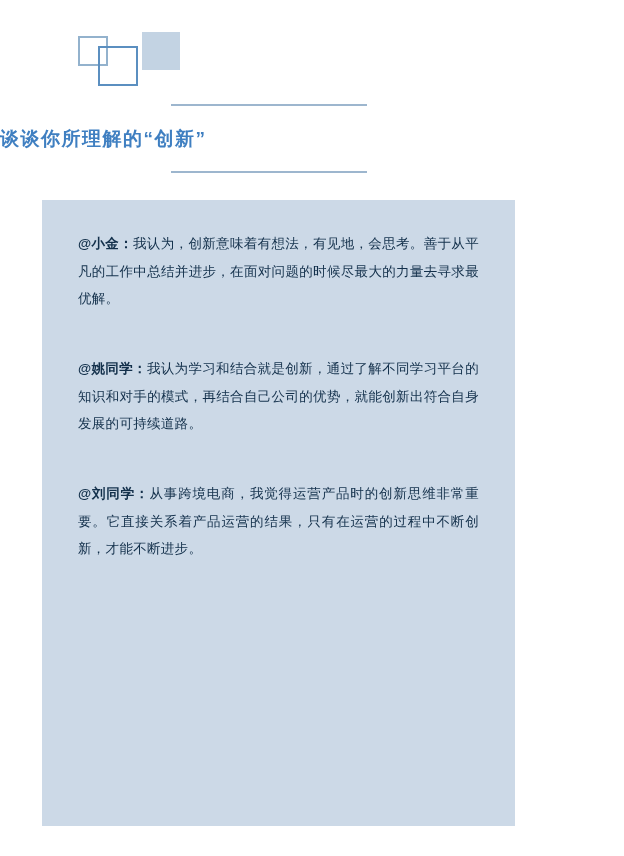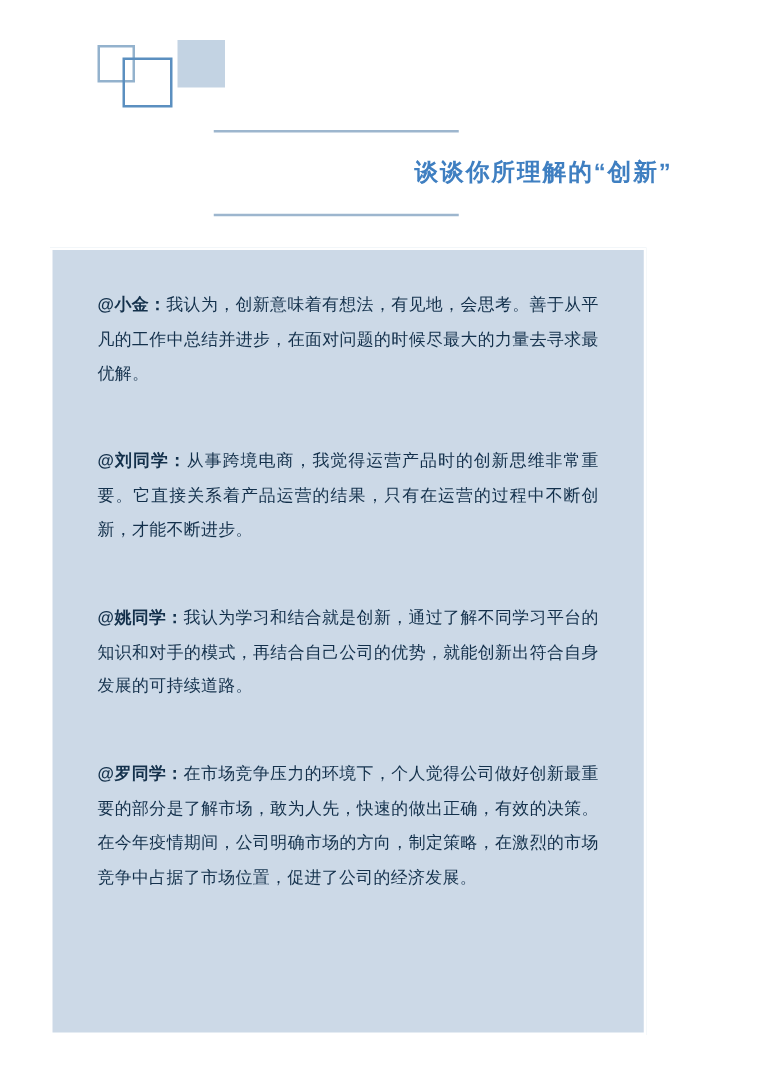--- a/index.html
+++ b/index.html
@@ -51,21 +51,21 @@
     height: 38px;
     background: #c3d3e3;
   }
 
   
   .title-wrap {
     position: absolute;
     left: 0;
     top: 104px;
     width: 538px;
-    text-align: right;
+    text-align: left;
   }
   .title-rule-top {
     width: 196px;
     height: 2px;
     background: #9db6ce;
     margin: 0 auto 22px auto;
   }
   .title-text {
     color: #3f7fc1;
     font-size: 19px;
@@ -136,31 +136,26 @@
   <div class="panel-inner">
 
     <div class="qa-item">
       <div class="qa-text">
         <span class="qa-name">@小金：</span><span>我认为，创新意味着有想法，有见地，会思考。善于从平凡的工作中总结并进步，在面对问题的时候尽最大的力量去寻求最优解。</span>
       </div>
     </div>
 
     <div class="qa-item">
       <div class="qa-text">
-        <span class="qa-name">@刘同学：</span><span>从事跨境电商，我觉得运营产品时的创新思维非常重要。它直接关系着产品运营的结果，只有在运营的过程中不断创新，才能不断进步。</span>
+        <span class="qa-name">@姚同学：</span><span>我认为学习和结合就是创新，通过了解不同学习平台的知识和对手的模式，再结合自己公司的优势，就能创新出符合自身发展的可持续道路。</span>
       </div>
     </div>
 
     <div class="qa-item">
       <div class="qa-text">
-        <span class="qa-name">@姚同学：</span><span>我认为学习和结合就是创新，通过了解不同学习平台的知识和对手的模式，再结合自己公司的优势，就能创新出符合自身发展的可持续道路。</span>
+        <span class="qa-name">@刘同学：</span><span>从事跨境电商，我觉得运营产品时的创新思维非常重要。它直接关系着产品运营的结果，只有在运营的过程中不断创新，才能不断进步。</span>
       </div>
     </div>
 
 
-    <div class="qa-item">
-      <div class="qa-text">
-        <span class="qa-name">@罗同学：</span><span>在市场竞争压力的环境下，个人觉得公司做好创新最重要的部分是了解市场，敢为人先，快速的做出正确，有效的决策。在今年疫情期间，公司明确市场的方向，制定策略，在激烈的市场竞争中占据了市场位置，促进了公司的经济发展。</span>
-      </div>
-    </div>
 
   </div>
 </div>
 
 </body></html>

